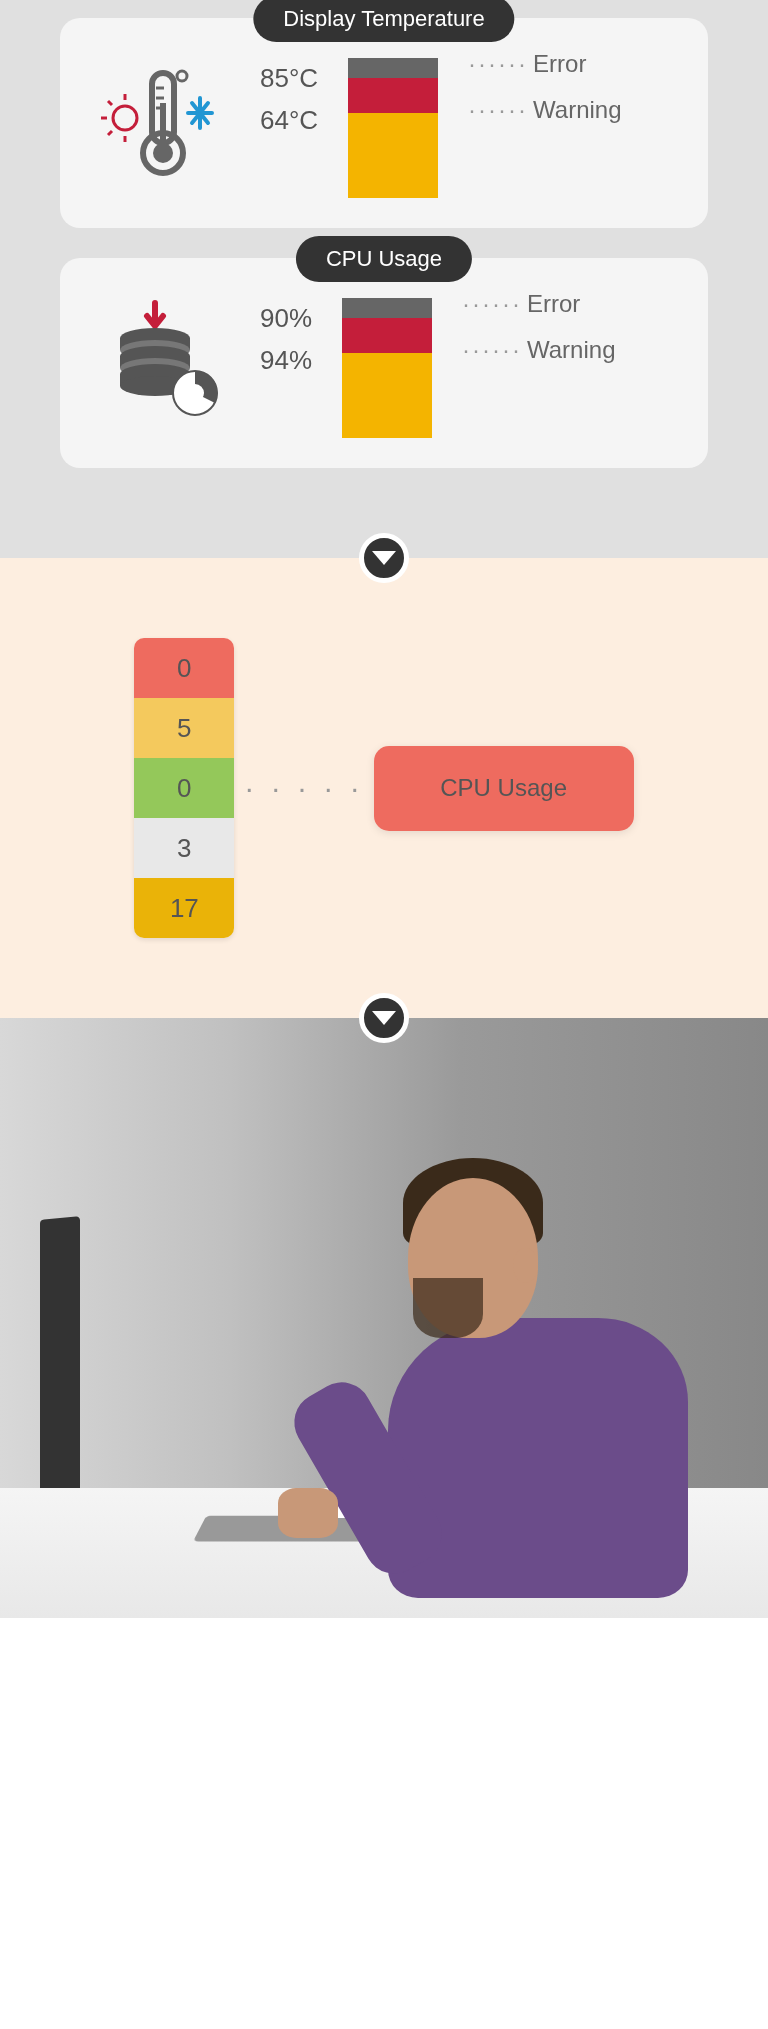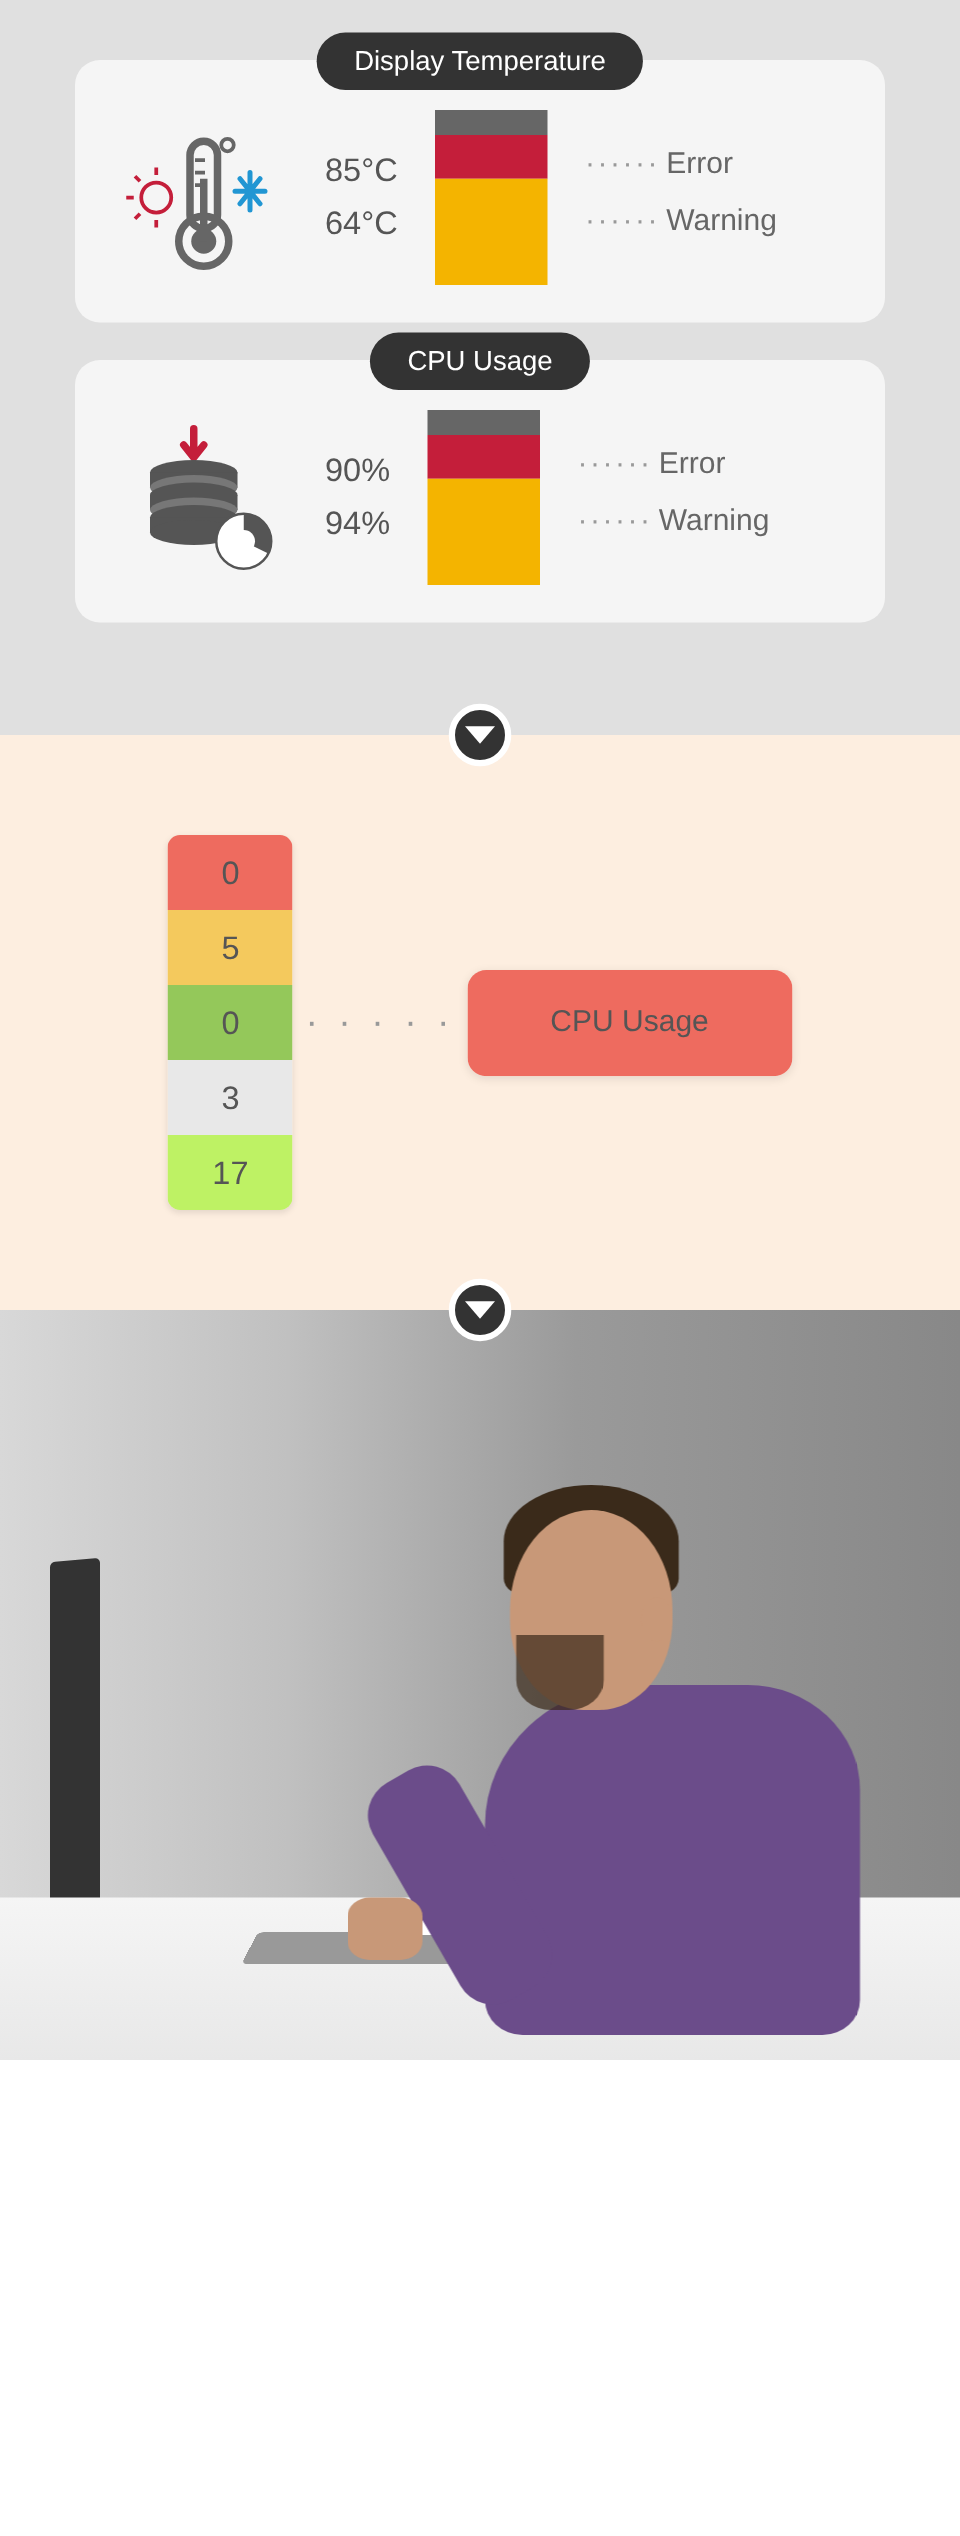--- a/index.html
+++ b/index.html
@@ -1,20 +1,20 @@
 <!DOCTYPE html>
 <html><head>
 <meta charset="utf-8">
 <style>
 *{margin:0;padding:0;box-sizing:border-box;font-family:Arial,Helvetica,sans-serif}
 body{width:768px;background:#fff}
-.section1{background:#e0e0e0;padding:48px 60px 60px;position:relative}
+.section1{background:#e0e0e0;padding:18px 60px 60px;position:relative}
 .card{background:#f5f5f5;border-radius:20px;padding:30px 40px;margin-bottom:30px;position:relative}
 .pill{background:#333;color:#fff;padding:10px 30px;border-radius:25px;font-size:22px;position:absolute;top:-22px;left:50%;transform:translateX(-50%);white-space:nowrap}
-.card-content{display:flex;align-items:center;gap:30px;margin-top:10px}
+.card-content{display:flex;gap:30px;margin-top:10px}
 .icon-area{width:130px;height:120px;display:flex;align-items:center;justify-content:center;position:relative}
 .temps{font-size:26px;color:#555;line-height:1.6}
 .bar-col{width:90px;height:140px;display:flex;flex-direction:column}
 .bar-seg{width:100%}
 .bar-gray{background:#666;height:20px}
 .bar-red{background:#c41e3a;height:35px}
 .bar-yellow{background:#f4b400;flex:1}
 .labels{display:flex;flex-direction:column;gap:18px;font-size:24px;color:#666;margin-top:-8px}
 .label-row{display:flex;align-items:center;gap:5px}
 .dots{color:#999;letter-spacing:2px}
@@ -24,21 +24,21 @@
 .section2{background:#fdeee0;padding:80px 60px;display:flex;justify-content:center;gap:10px;align-items:center}
 .mini-stack{width:100px;border-radius:10px;overflow:hidden;box-shadow:0 2px 5px rgba(0,0,0,0.1)}
 .mini-cell{height:60px;display:flex;align-items:center;justify-content:center;font-size:26px;color:#555}
 .mid-dots{font-size:30px;color:#999;letter-spacing:4px}
 .big-stack{width:260px;border-radius:15px;overflow:hidden;box-shadow:0 2px 8px rgba(0,0,0,0.1)}
 .big-cell{height:85px;display:flex;align-items:center;justify-content:center;font-size:24px;color:#555;text-align:center;line-height:1.3;padding:10px}
 .c-red{background:#ee6b5f}
 .c-yellow{background:#f4c95d}
 .c-green{background:#94c85a}
 .c-gray{background:#e8e8e8}
-.c-blue{background:#bef264}
+.c-blue{background:#eab308}
 .section3{height:600px;background:linear-gradient(to right,#d8d8d8 0%,#c0c0c0 30%,#9a9a9a 60%,#888 100%);position:relative;overflow:hidden}
 .monitor{position:absolute;left:40px;bottom:80px;width:40px;height:320px;background:#333;border-radius:4px;transform:skewY(-5deg)}
 .desk{position:absolute;bottom:0;left:0;right:0;height:130px;background:linear-gradient(to bottom,#f5f5f5,#e8e8e8)}
 .keyboard{position:absolute;bottom:70px;left:200px;width:260px;height:40px;background:#999;border-radius:5px;transform:perspective(300px) rotateX(50deg)}
 .person{position:absolute;right:60px;bottom:60px;width:350px;height:420px}
 .head{width:130px;height:160px;background:#c89878;border-radius:50% 50% 45% 45%;position:absolute;top:40px;left:50px}
 .hair{width:140px;height:90px;background:#3a2a1a;border-radius:60% 60% 20% 20%;position:absolute;top:20px;left:45px}
 .beard{width:70px;height:60px;background:#3a2a1a;border-radius:0 0 40% 40%;position:absolute;top:140px;left:55px;opacity:0.7}
 .ear{width:25px;height:35px;background:#c89878;border-radius:50%;position:absolute;top:110px;left:155px}
 .body-shirt{width:300px;height:280px;background:#6b4c8a;border-radius:40% 30% 10% 10%;position:absolute;top:180px;left:30px}

